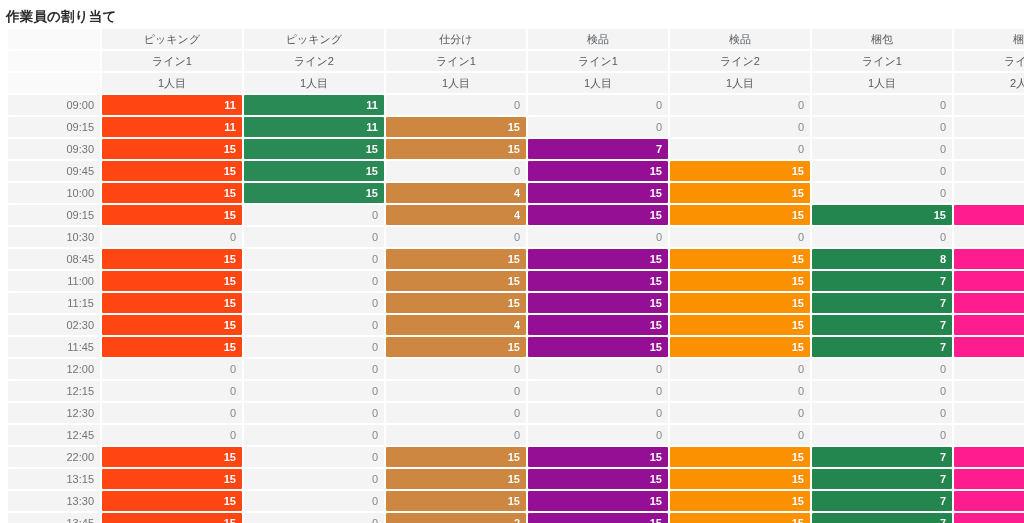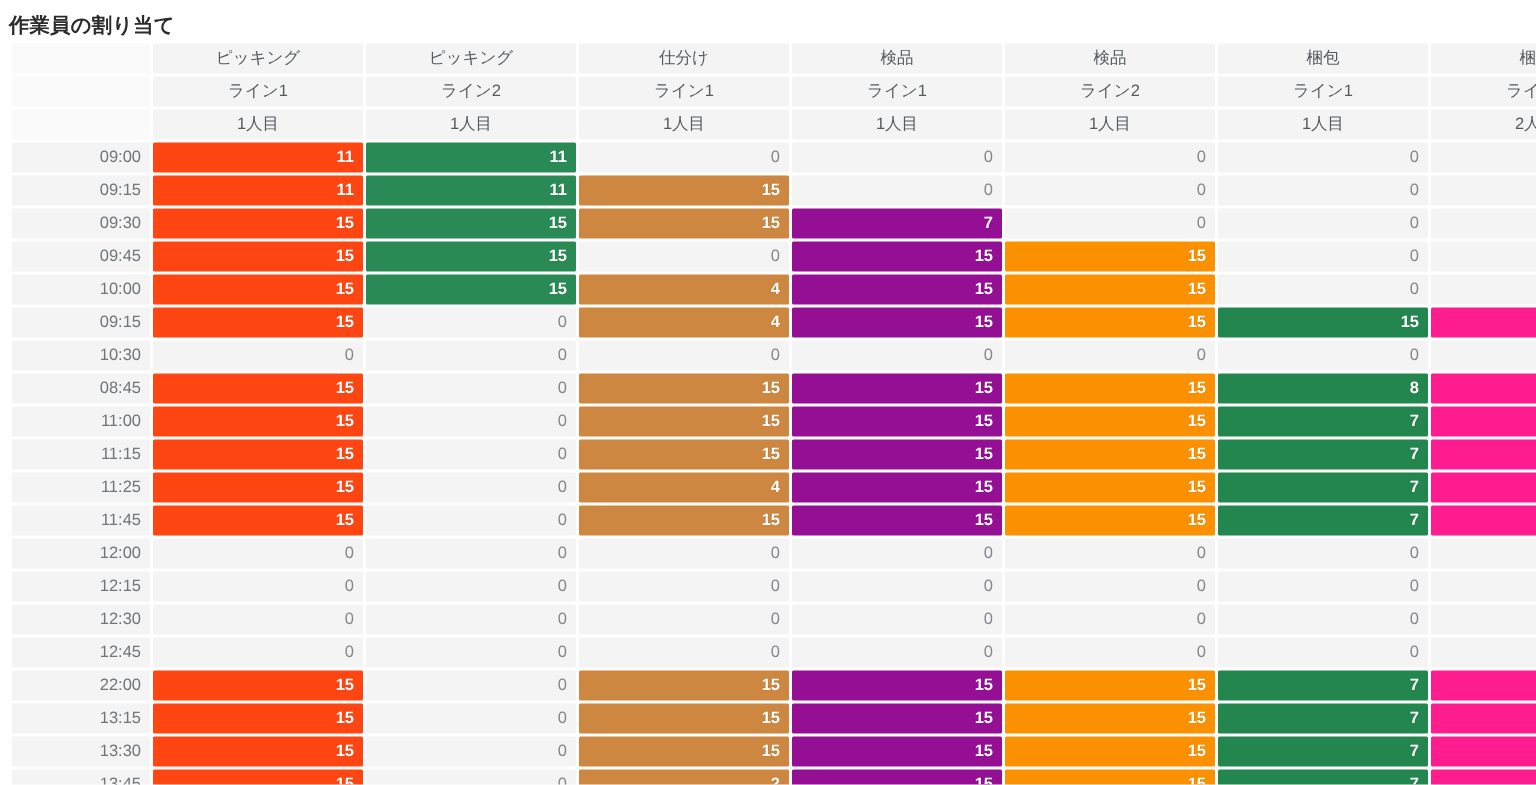--- a/index.html
+++ b/index.html
@@ -218,21 +218,21 @@
           <td class="timecell">11:15</td>
           <td class="cell filled" style="background: rgb(255, 70, 18);">15</td>
           <td class="cell">0</td>
           <td class="cell filled" style="background: rgb(205, 135, 64);">15</td>
           <td class="cell filled" style="background: rgb(149, 15, 149);">15</td>
           <td class="cell filled" style="background: rgb(251, 144, 0);">15</td>
           <td class="cell filled" style="background: rgb(35, 134, 79);">7</td>
           <td class="cell filled" style="background: rgb(255, 28, 142);">7</td>
         </tr>
         <tr>
-          <td class="timecell">11:25</td>
+          <td class="timecell">02:30</td>
           <td class="cell filled" style="background: rgb(255, 70, 18);">15</td>
           <td class="cell">0</td>
           <td class="cell filled" style="background: rgb(205, 135, 64);">4</td>
           <td class="cell filled" style="background: rgb(149, 15, 149);">15</td>
           <td class="cell filled" style="background: rgb(251, 144, 0);">15</td>
           <td class="cell filled" style="background: rgb(35, 134, 79);">7</td>
           <td class="cell filled" style="background: rgb(255, 28, 142);">7</td>
         </tr>
         <tr>
           <td class="timecell">11:45</td>

